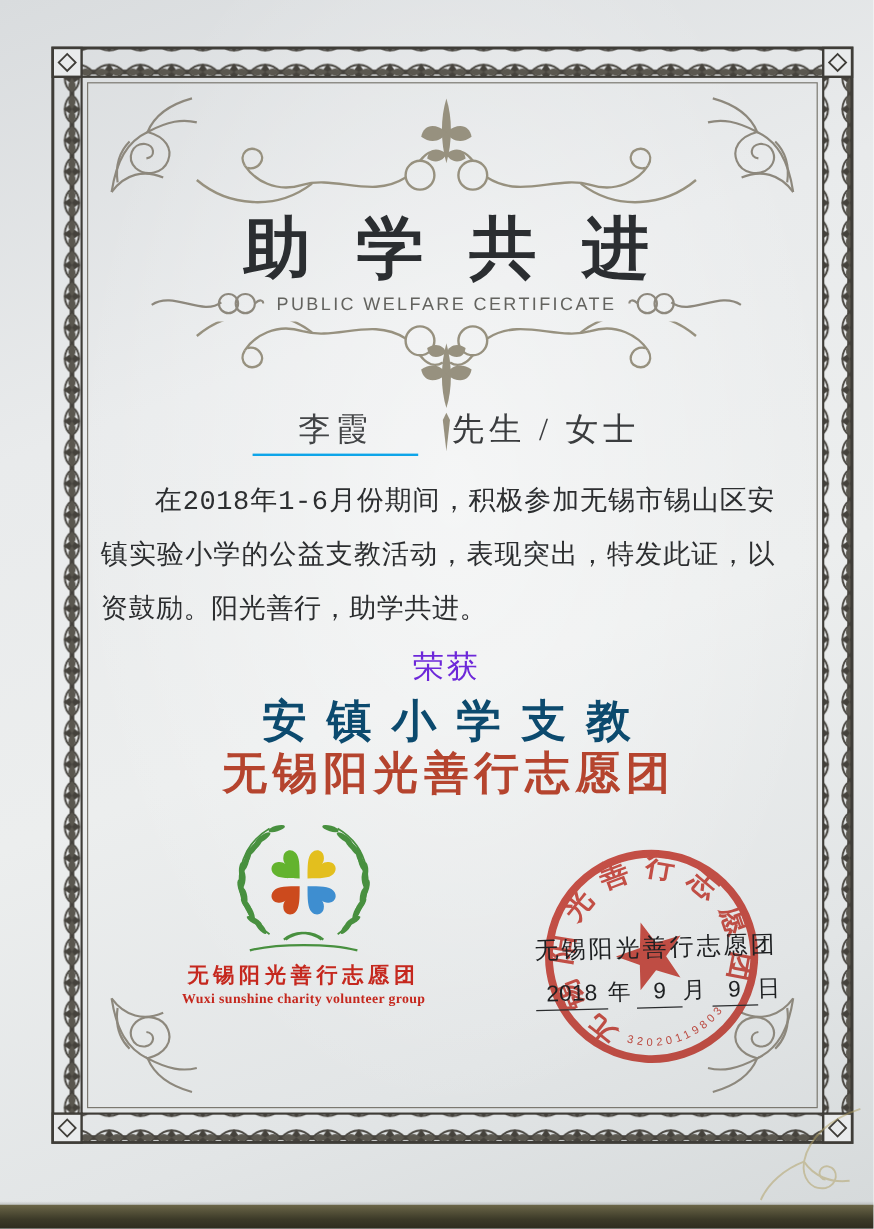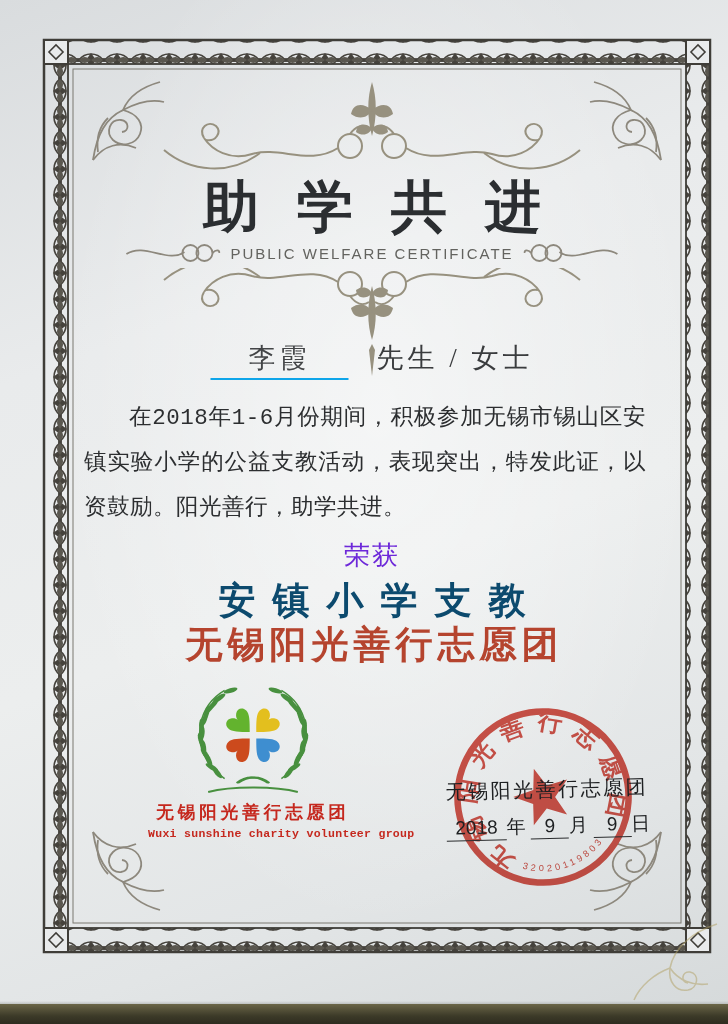--- a/index.html
+++ b/index.html
@@ -28,21 +28,21 @@
   .body-par{top:396px;left:84px;width:562px;color:#2c2e30;font-size:22.5px;line-height:45px;
     text-indent:2em;text-align:justify;letter-spacing:0.5px;
     font-family:Liberation Mono, monospace;}
 
   .award-intro{top:538px;color:#6d28d9;font-size:26px;letter-spacing:2px;font-family:"Liberation Sans","DejaVu Sans",sans-serif;}
   .award-l1{top:576px;color:#0c4a6e;font-size:37px;font-weight:bold;letter-spacing:17px;text-indent:17px;white-space:nowrap;font-family:"Liberation Sans","DejaVu Sans",sans-serif;}
   .award-l2{top:620px;color:#b5442e;font-size:37px;font-weight:bold;letter-spacing:5px;text-indent:5px;white-space:nowrap;font-family:"Liberation Sans","DejaVu Sans",sans-serif;}
 
   .logo-block{left:148px;top:680px;width:210px;text-align:center;}
   .logo-cn{color:#c5281e;font-size:17.5px;font-weight:bold;letter-spacing:4px;margin-top:2px;white-space:nowrap;}
-  .logo-en{color:#c5281e;font-size:11.5px;font-weight:bold;margin-top:3px;white-space:nowrap;letter-spacing:0.3px;font-family:Liberation Mono, monospace;}
+  .logo-en{color:#c5281e;font-size:11.5px;font-weight:bold;margin-top:3px;white-space:nowrap;letter-spacing:0.3px;}
 
   .issuer-block{left:446px;top:776px;width:210px;color:#1e2022;z-index:3;transform:rotate(-1.5deg);}
   .issuer-org{font-size:20px;letter-spacing:2.5px;white-space:nowrap;font-family:"Liberation Sans","DejaVu Sans",sans-serif;}
   .issuer-date{margin-top:10px;font-size:19px;white-space:nowrap;font-family:"Liberation Sans","DejaVu Sans",sans-serif;}
   .u{display:inline-block;border-bottom:1.5px solid #2a2c2e;padding:0 8px 1px 8px;text-align:center;}
   .u.year{min-width:44px;}
   .u.md{min-width:22px;}
 
   .stamp-wrap{left:450px;top:704px;width:186px;height:186px;z-index:2;transform:rotate(-18deg);opacity:.85;mix-blend-mode:multiply;}
   .gold-curl{right:6px;bottom:22px;opacity:.5;}

